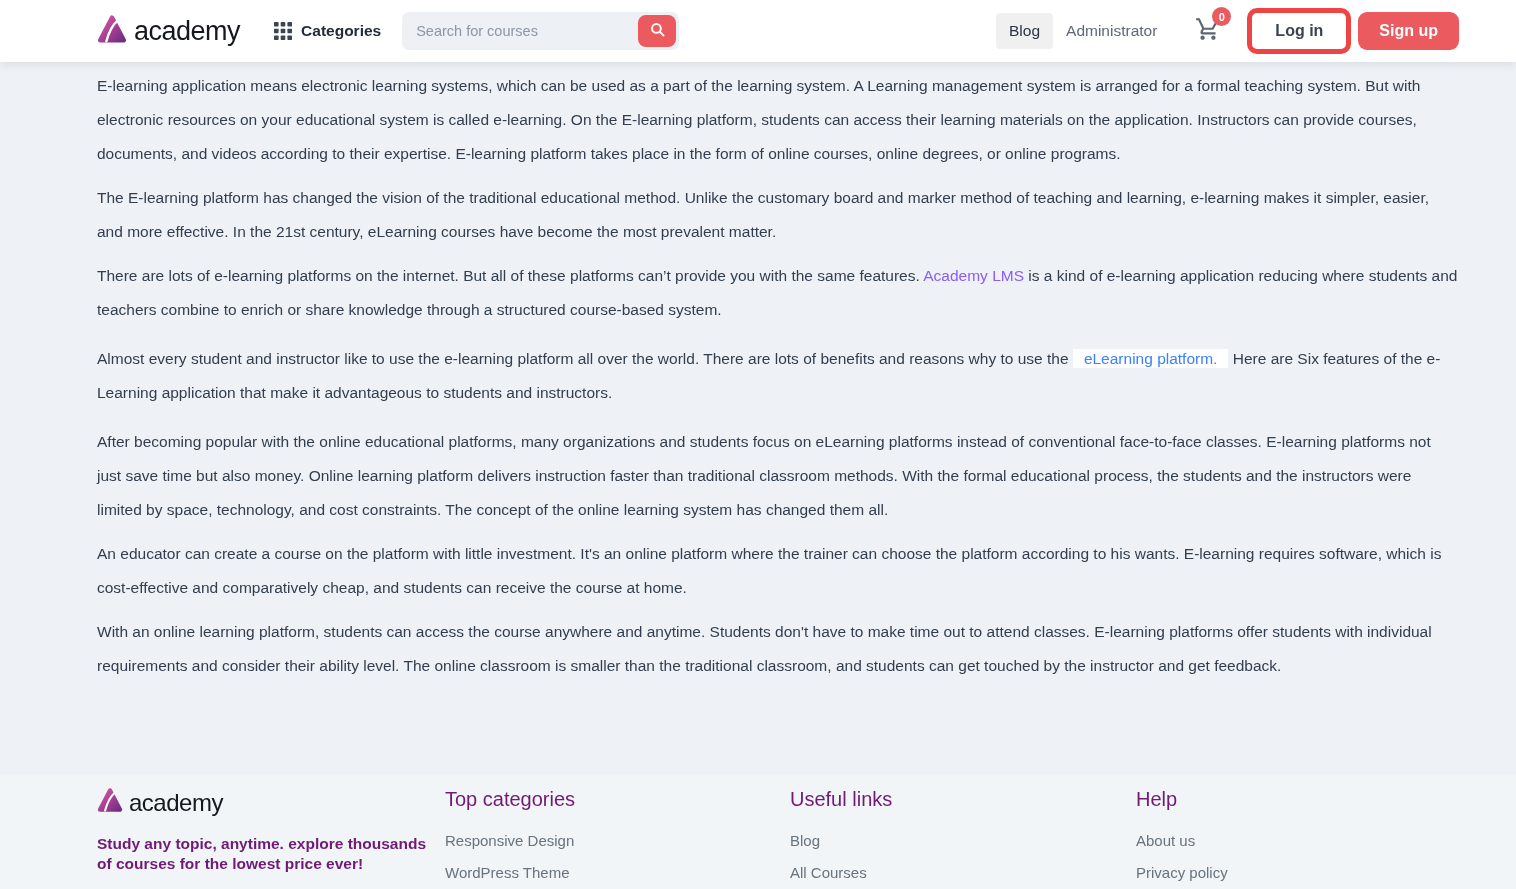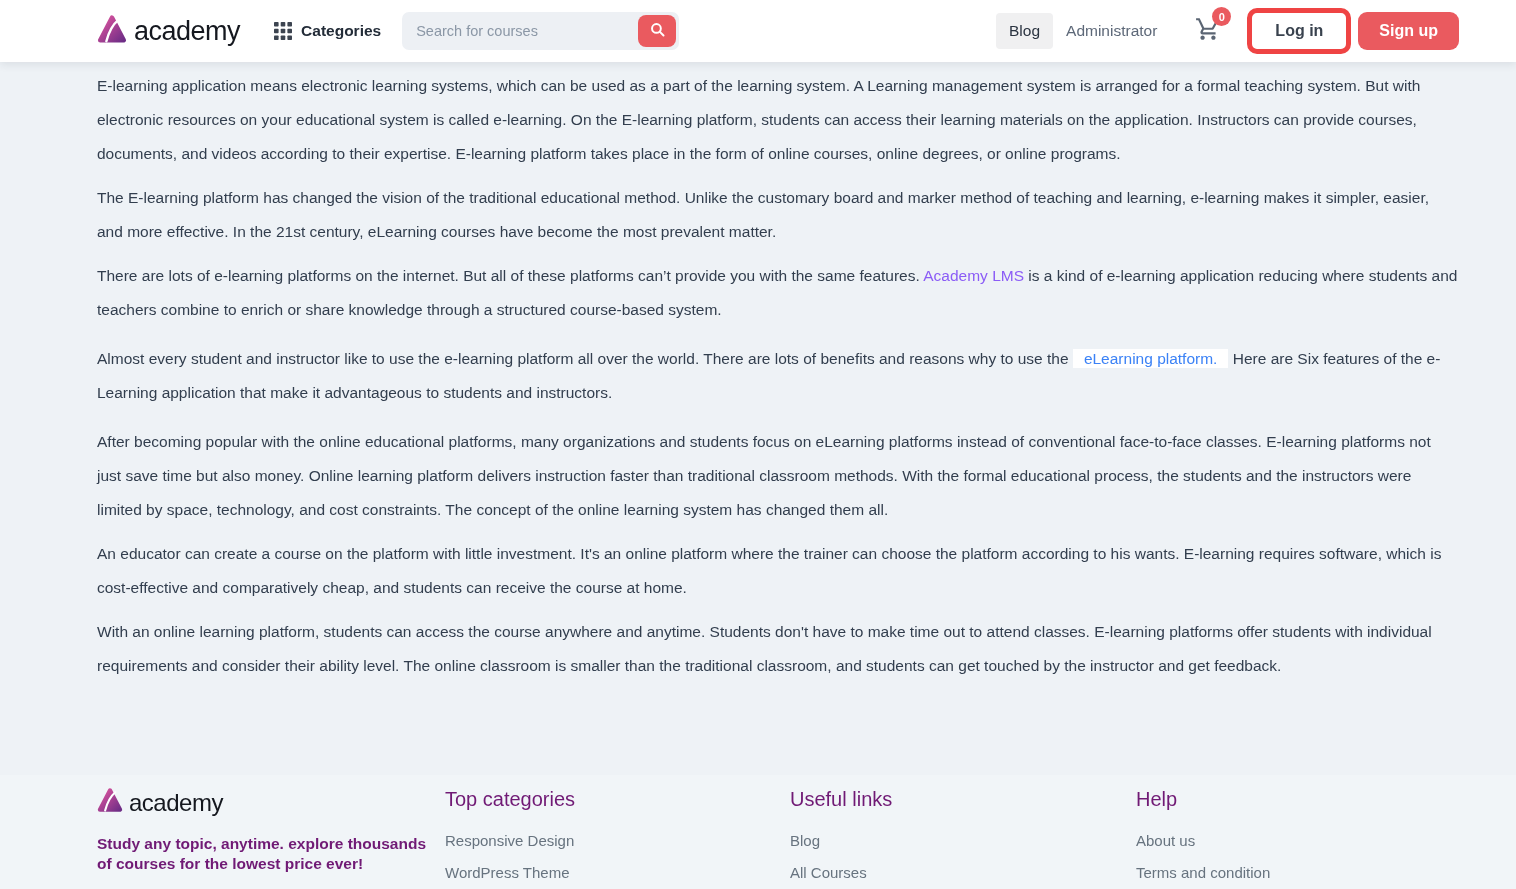--- a/index.html
+++ b/index.html
@@ -240,18 +240,19 @@
         <ul>
           <li><a>Blog</a></li>
           <li><a>All Courses</a></li>
           <li><a>Sign up</a></li>
         </ul>
       </div>
       <div class="f-col">
         <h3>Help</h3>
         <ul>
           <li><a>About us</a></li>
+          <li><a>Privacy policy</a></li>
           <li><a>Terms and condition</a></li>
           <li><a>Refund policy</a></li>
         </ul>
       </div>
     </div>
 </div>
 
 </body></html>

